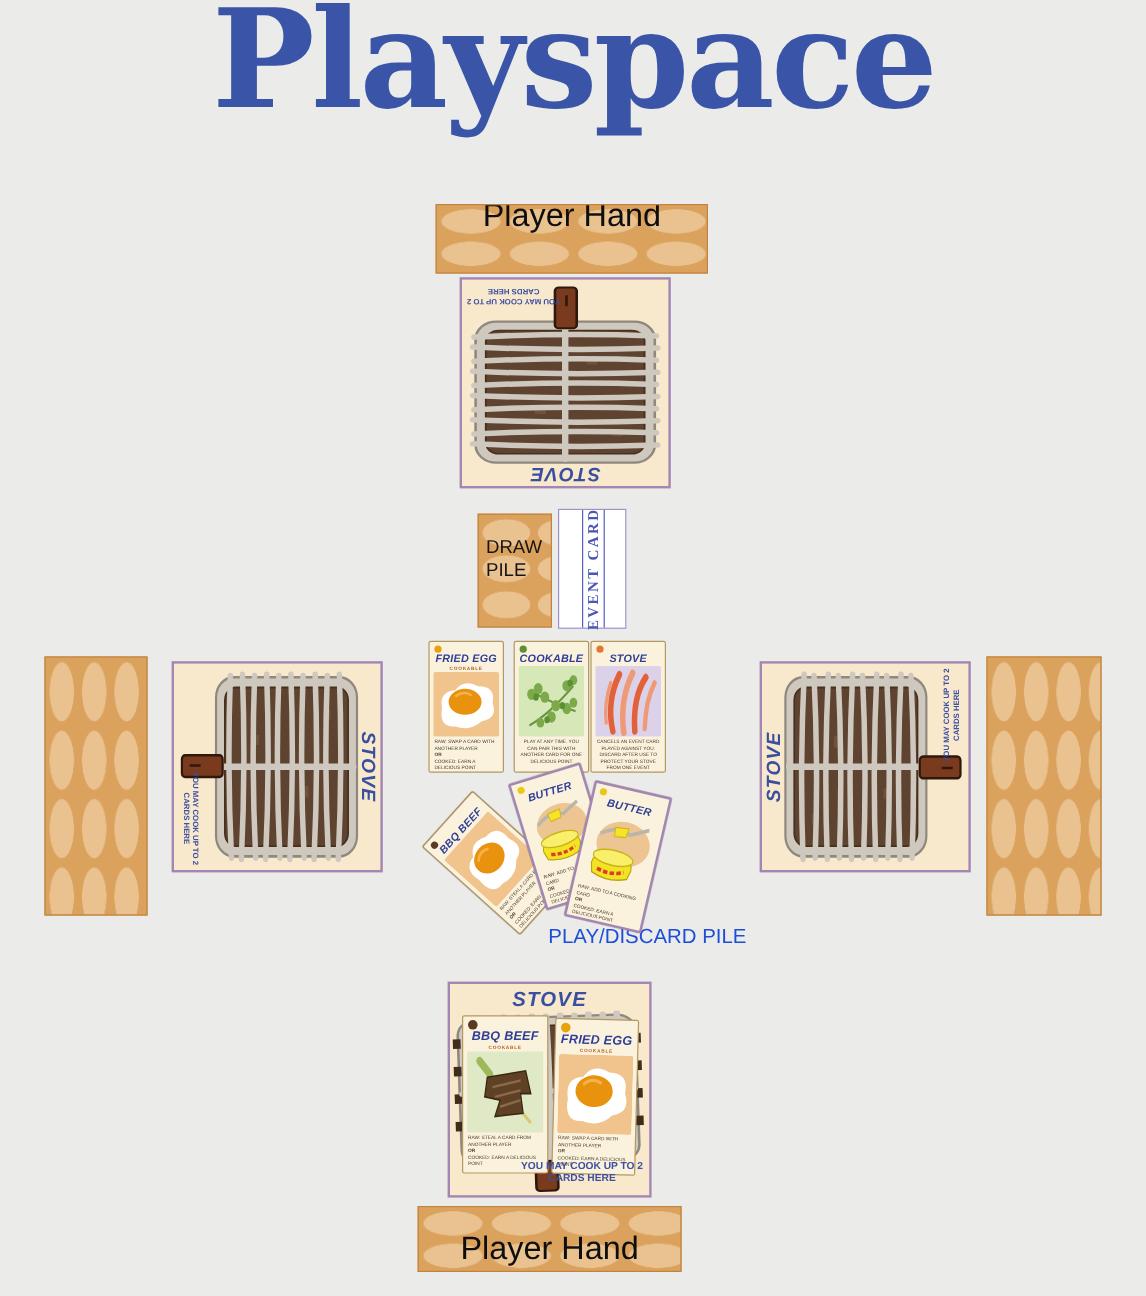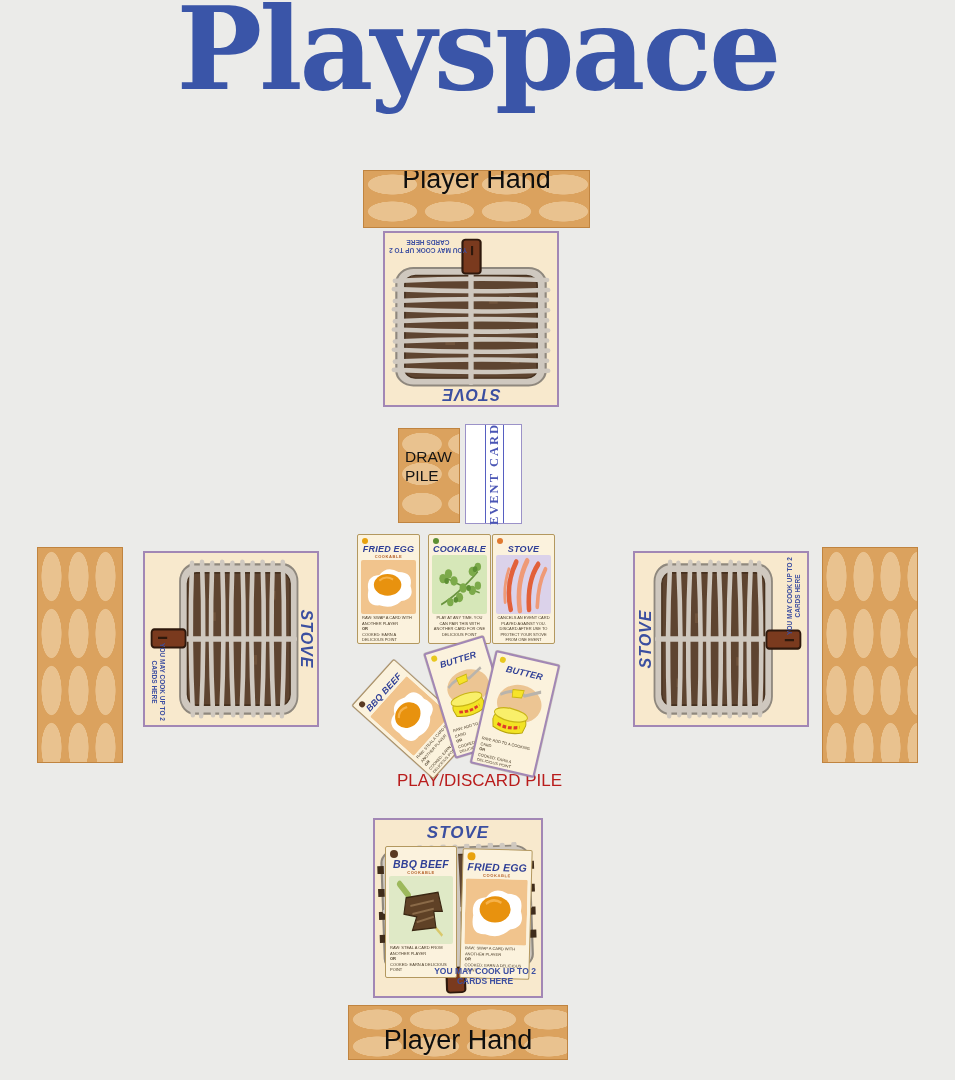--- a/index.html
+++ b/index.html
@@ -73,22 +73,22 @@
   .event-text{writing-mode:vertical-rl;transform:rotate(180deg);
     font-family:"Liberation Serif",serif;font-weight:bold;font-size:12.5px;
     letter-spacing:2px;color:#4a55b5;white-space:nowrap;}
 
   
   .discard-group{position:absolute;left:390px;top:650px;width:180px;height:125px;}
   .discard-group .food-card{box-shadow:0 0 0 .5px rgba(90,60,30,.25);}
   .dc-1{left:-8px;top:14px;transform:rotate(-48deg);z-index:1;border-color:#a98f63;}
   .dc-2{left:48px;top:-8px;transform:rotate(-17deg);z-index:2;border:2px solid #a287b5;}
   .dc-3{left:92px;top:6px;width:66px;height:116px;transform:rotate(13deg);z-index:3;border:2px solid #a287b5;}
-  .discard-label{position:absolute;left:337px;top:771px;width:285px;text-align:center;
-    font-size:17px;color:#b91c1c;}
+  .discard-label{position:absolute;left:337px;top:771px;width:285px;text-align:right;
+    font-size:17px;color:#1d4ed8;}
 </style>
 </head>
 <body>
 
 <div id="stage">
 
   <svg width="0" height="0" style="position:absolute">
     <defs>
       <symbol id="grill-h" viewBox="0 0 150 170" preserveAspectRatio="none">
         <rect x="5" y="6" width="140" height="128" rx="16" fill="#cfc8bf" stroke="#8f887e" stroke-width="2"></rect>

